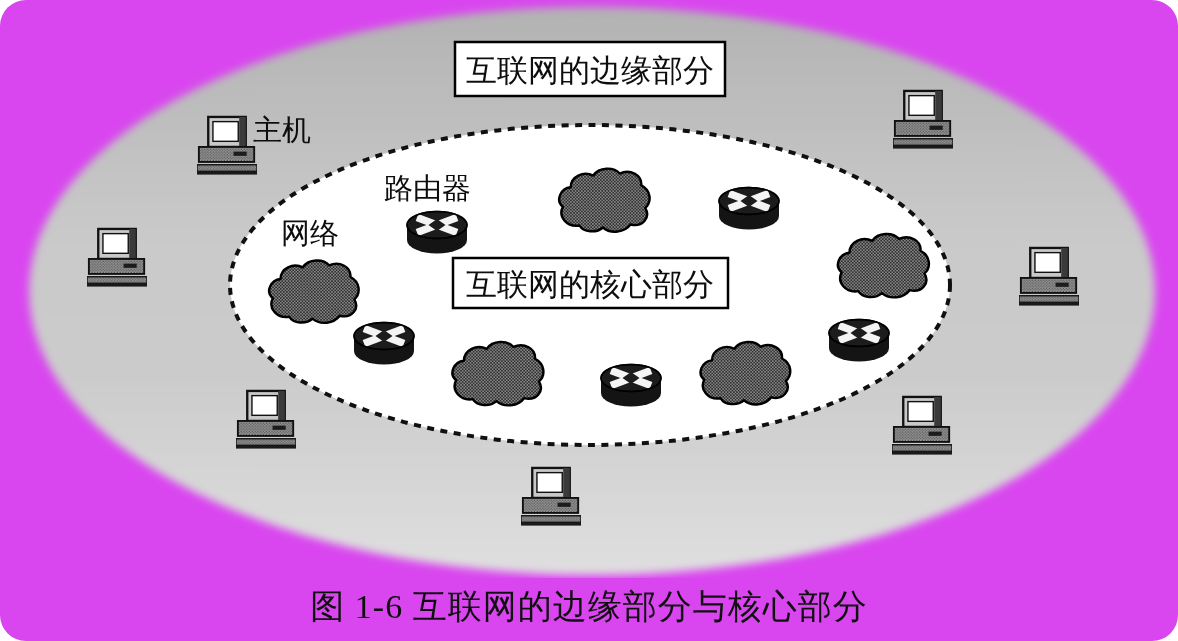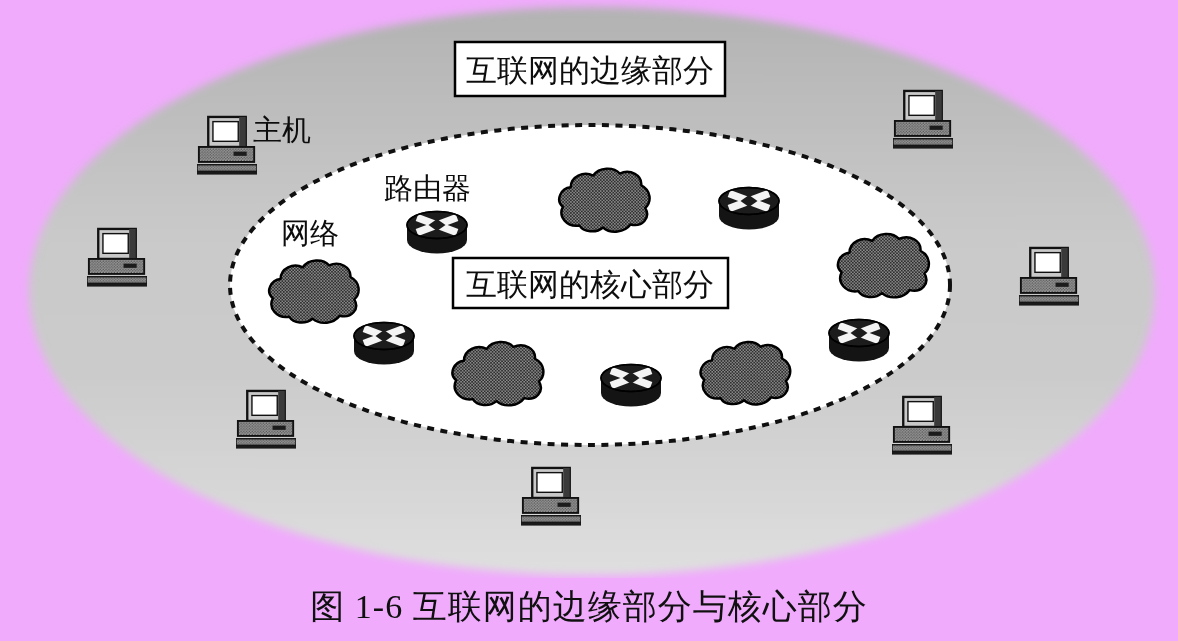--- a/index.html
+++ b/index.html
@@ -1,21 +1,22 @@
 <!DOCTYPE html>
 <html><head>
 <meta charset="utf-8">
 <style>
   html,body{margin:0;padding:0;background:#ffffff;}
   .page{
     position:relative;
     width:1178px;height:641px;
-    background:#f0abfc;
+    background:#d946ef;
     overflow:hidden;
     font-family:"Liberation Serif","DejaVu Serif",serif;
+    border-radius:26px;
   }
   .diagram-svg{position:absolute;left:0;top:0;}
   .caption{
     position:absolute;
     left:0;top:584px;width:1178px;
     text-align:center;
     font-size:34px;
     letter-spacing:1px;
     color:#101010;
     font-family:"Liberation Serif","DejaVu Serif",serif;

